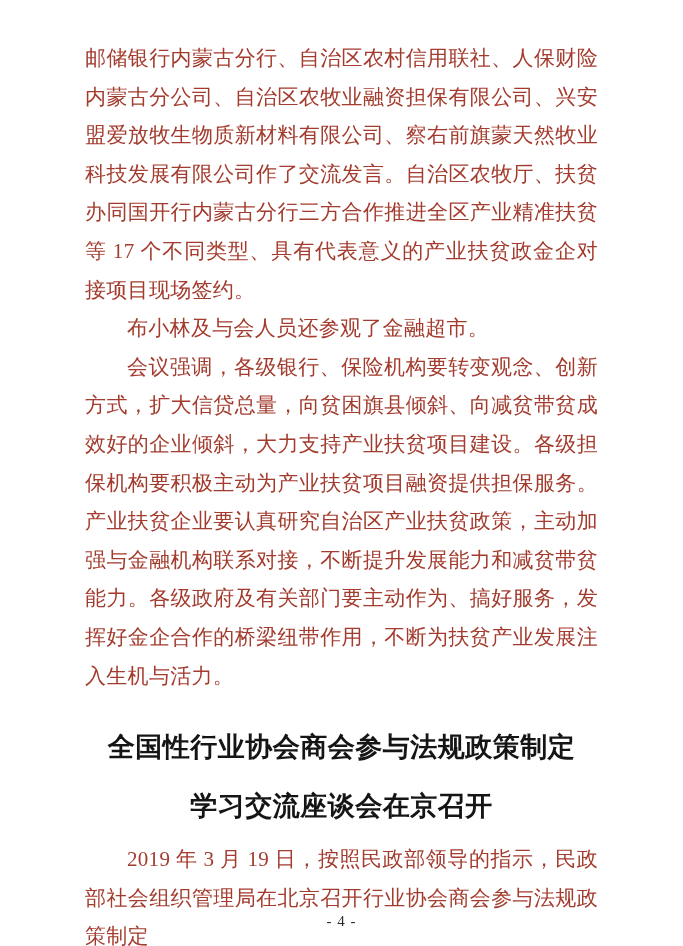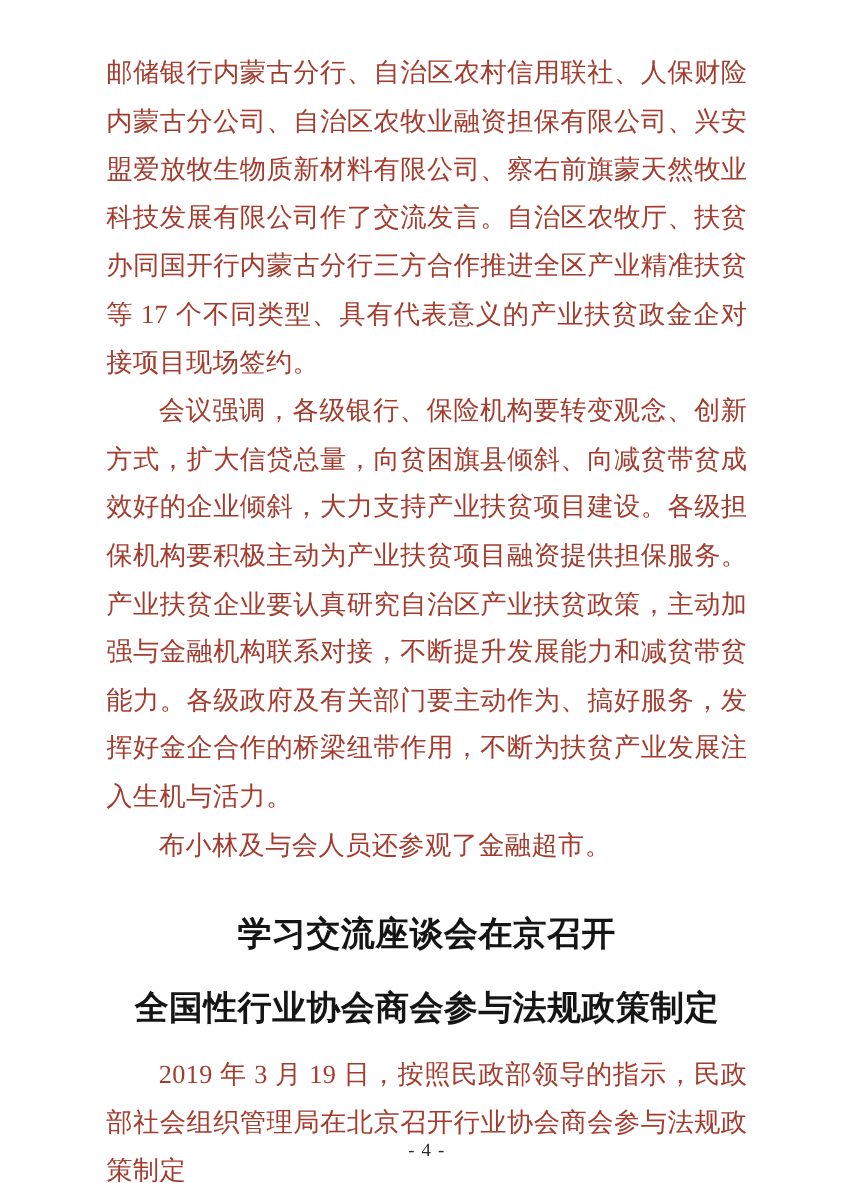--- a/index.html
+++ b/index.html
@@ -63,28 +63,28 @@
   }
 </style>
 </head>
 <body>
 
 <div class="page">
   <div class="content">
 
     <p class="par">邮储银行内蒙古分行、自治区农村信用联社、人保财险内蒙古分公司、自治区农牧业融资担保有限公司、兴安盟爱放牧生物质新材料有限公司、察右前旗蒙天然牧业科技发展有限公司作了交流发言。自治区农牧厅、扶贫办同国开行内蒙古分行三方合作推进全区产业精准扶贫等 17 个不同类型、具有代表意义的产业扶贫政金企对接项目现场签约。</p>
 
+    <p class="par indent">布小林及与会人员还参观了金融超市。</p>
+
     <p class="par indent">会议强调，各级银行、保险机构要转变观念、创新方式，扩大信贷总量，向贫困旗县倾斜、向减贫带贫成效好的企业倾斜，大力支持产业扶贫项目建设。各级担保机构要积极主动为产业扶贫项目融资提供担保服务。产业扶贫企业要认真研究自治区产业扶贫政策，主动加强与金融机构联系对接，不断提升发展能力和减贫带贫能力。各级政府及有关部门要主动作为、搞好服务，发挥好金企合作的桥梁纽带作用，不断为扶贫产业发展注入生机与活力。</p>
-
-    <p class="par indent">布小林及与会人员还参观了金融超市。</p>
 
 
     <h1 class="article-title">
+      <span class="title-line">全国性行业协会商会参与法规政策制定</span>
       <span class="title-line">学习交流座谈会在京召开</span>
-      <span class="title-line">全国性行业协会商会参与法规政策制定</span>
     </h1>
 
     <p class="par indent">2019 年 3 月 19 日，按照民政部领导的指示，民政部社会组织管理局在北京召开行业协会商会参与法规政策制定</p>
 
   </div>
 
   <div class="page-footer">- 4 -</div>
 </div>
 
 </body></html>

